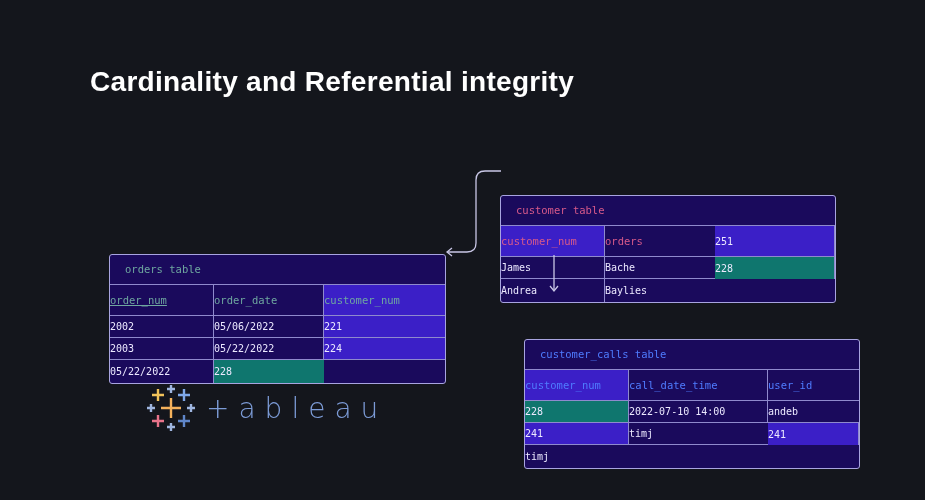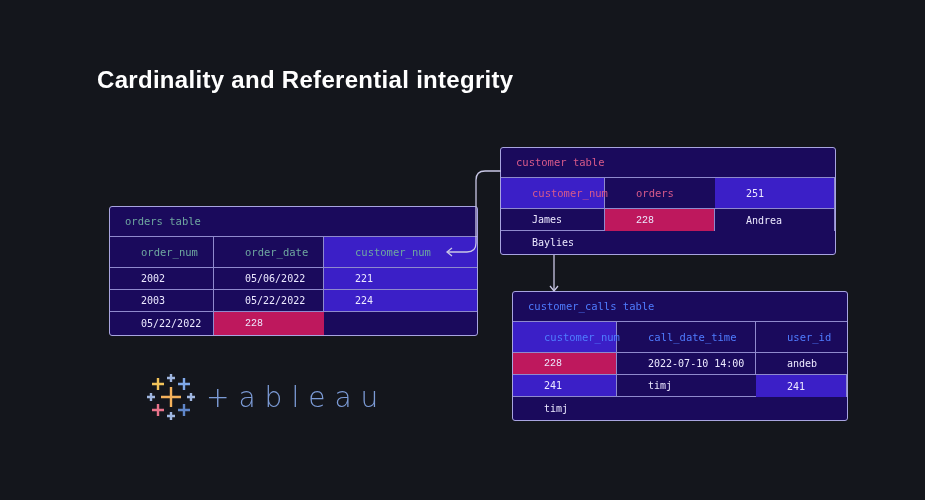--- a/index.html
+++ b/index.html
@@ -1,60 +1,60 @@
 <!DOCTYPE html>
 <html><head>
 <meta charset="utf-8">
 <style>
   html, body { margin:0; padding:0; }
   body {
     width:925px; height:500px; background:#14161c; position:relative; overflow:hidden;
     font-family: "DejaVu Sans Mono", monospace;
   }
   .title {
-    position:absolute; left:97px; top:66px;
+    position:absolute; left:90px; top:66px;
     font-family: "Liberation Sans", sans-serif; font-weight:bold;
-    font-size:24px; color:#ffffff; letter-spacing:0.3px; white-space:nowrap;
+    font-size:28px; color:#ffffff; letter-spacing:0.3px; white-space:nowrap;
   }
   .tbl {
     position:absolute; background:#1a0a5c; border:1.5px solid #a8a4e0;
-    border-radius:3px; box-sizing:border-box; overflow:hidden;
+    border-radius:3px; box-sizing:border-box; overflow:hidden;margin-top:48px;
   }
   .tbl-caption {
     height:30px; line-height:28px; padding-left:15px; font-size:10.5px;
     border-bottom:1px solid #8f8acd; box-sizing:border-box;
   }
   .tbl-grid { display:grid; }
   .cell {
-    box-sizing:border-box; padding-left:31px; font-size:10px; color:#ece9ff;
+    box-sizing:border-box; padding-left:0; font-size:10px; color:#ece9ff;
     border-right:1px solid #8f8acd; border-bottom:1px solid #8f8acd;
     display:flex; align-items:center; white-space:nowrap;
   }
   .cell.last-col { border-right:none; }
   .cell.last-row { border-bottom:none; }
   .cell.head { font-size:10.5px; }
   .hl1 { background:#3b1fc7; }
-  .hl2 { background:#be185d;font-family:Liberation Mono, monospace; }
+  .hl2 { background:#0f766e; }
 
   .connector { position:absolute; }
-  .logo { position:absolute; left:146px; top:372px; display:flex; align-items:center; }
+  .logo { position:absolute; left:146px; top:383px; display:flex; align-items:center; }
   .logo-word {
     font-family:"DejaVu Sans", sans-serif; font-size:28px; color:#7c9bd6;
     letter-spacing:9px; margin-left:8px; font-weight:300;
   }
 </style>
 </head>
 <body>
 
 <div class="title">Cardinality and Referential integrity</div>
 
-<div class="tbl" style="left:109px;top:206px;width:369px;height:130px;">
+<div class="tbl" style="left:109px;top:206px;width:337px;height:130px;">
   <div class="tbl-caption" style="color:#6fa8a0;">orders table</div>
   <div class="tbl-grid" style="grid-template-columns:104px 110px 1fr;grid-template-rows:31px 22px 22px 1fr;height:98px;">
-    <div class="cell head" style="color:#6fa8a0;">order_num</div>
+    <div class="cell head" style="color:#6fa8a0;text-decoration:underline;">order_num</div>
     <div class="cell head" style="color:#6fa8a0;text-align:center;">order_date</div>
     <div class="cell head last-col hl1" style="color:#6fa8a0;">customer_num</div>
 
     <div class="cell">2002</div>
     <div class="cell">05/06/2022</div>
     <div class="cell last-col hl1">221</div>
 
     <div class="cell">2003</div>
     <div class="cell">05/22/2022</div>
     <div class="cell last-col hl1">224</div>
@@ -65,28 +65,29 @@
 </div>
 
 <div class="tbl" style="left:500px;top:147px;width:336px;height:108px;">
   <div class="tbl-caption" style="color:#d85a8a;">customer table</div>
   <div class="tbl-grid" style="grid-template-columns:104px 110px 1fr;grid-template-rows:31px 22px 1fr;height:76px;">
     <div class="cell head hl1" style="color:#d85a8a;">customer_num</div>
     <div class="cell head last-col" style="color:#d85a8a;">orders</div>
 
     <div class="cell hl1">251</div>
     <div class="cell">James</div>
+    <div class="cell last-col">Bache</div>
 
     <div class="cell last-row hl2">228</div>
     <div class="cell last-row">Andrea</div>
     <div class="cell last-row last-col">Baylies</div>
   </div>
 </div>
 
-<div class="tbl" style="left:512px;top:291px;width:336px;height:130px;">
+<div class="tbl" style="left:524px;top:291px;width:336px;height:130px;">
   <div class="tbl-caption" style="color:#4f7cff;">customer_calls table</div>
   <div class="tbl-grid" style="grid-template-columns:104px 139px 1fr;grid-template-rows:31px 22px 22px 1fr;height:98px;">
     <div class="cell head hl1" style="color:#4f7cff;">customer_num</div>
     <div class="cell head" style="color:#4f7cff;">call_date_time</div>
     <div class="cell head last-col" style="color:#4f7cff;">user_id</div>
 
     <div class="cell hl2">228</div>
     <div class="cell">2022-07-10 14:00</div>
     <div class="cell last-col">andeb</div>
 

